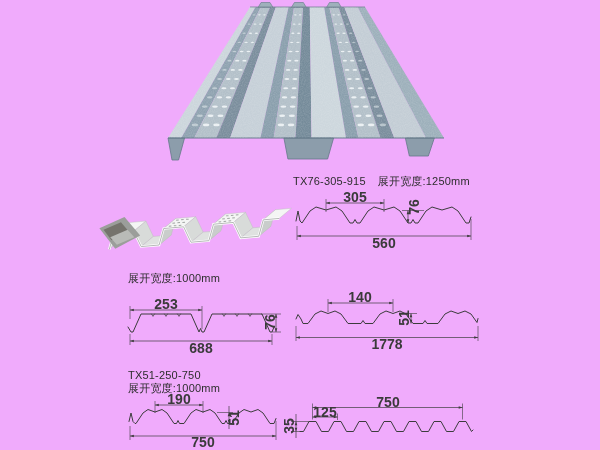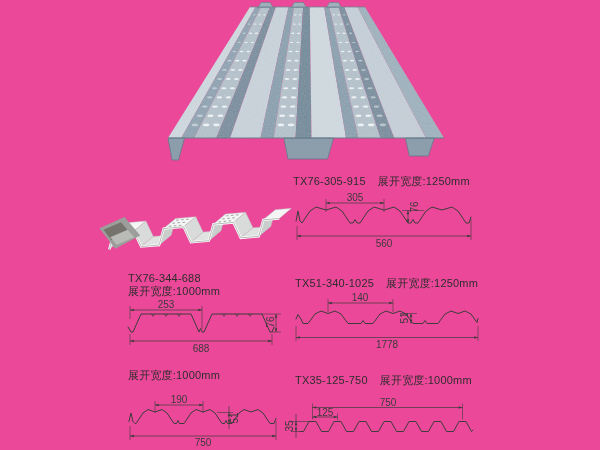--- a/index.html
+++ b/index.html
@@ -1,23 +1,23 @@
 <!DOCTYPE html>
 <html><head>
 <meta charset="utf-8">
 <style>
   html,body{margin:0;padding:0;background:#fff;}
-  #stage{position:relative;width:600px;height:450px;background:#ec4899;overflow:hidden;
+  #stage{position:relative;width:600px;height:450px;background:#f0abfc;overflow:hidden;
          font-family:"Liberation Sans","DejaVu Sans",sans-serif;}
   .photo{position:absolute;}
   .title{position:absolute;font-size:11px;color:#2d2d2d;white-space:nowrap;letter-spacing:.2px;}
   .title .u{margin-left:12px;}
   .title.stacked span{display:block;margin-left:0;line-height:13px;}
-  .dim{position:absolute;font-size:10px;color:#3a3a3a;white-space:nowrap;
-       transform:translate(-50%,-50%);}
+  .dim{position:absolute;font-size:14px;color:#3a3a3a;white-space:nowrap;
+       transform:translate(-50%,-50%);font-weight:bold;}
   .dim.rot{transform:translate(-50%,-50%) rotate(-90deg);}
   svg{position:absolute;left:0;top:0;}
 </style>
 </head>
 <body>
 
 <div id="stage">
 
   <svg id="photoMain" class="photo" style="left:158px;top:0px" width="300" height="168" viewBox="0 0 300 168">
       <polygon points="92,7 97.52,7 23.248,138 10,138" fill="#ccd6dc"></polygon>
@@ -282,31 +282,25 @@
       <line x1="291" y1="431.5" x2="302" y2="431.5" stroke="#3c3c3c" stroke-width="0.6"></line>
       <line x1="296" y1="414" x2="296" y2="438" stroke="#3c3c3c" stroke-width="0.7"></line>
       <polygon points="296,421.5 294.7,425.3 297.3,425.3" fill="#3c3c3c"></polygon>
       <polygon points="296,431.5 294.7,427.7 297.3,427.7" fill="#3c3c3c"></polygon>
     </svg>
 
   <div class="title" style="left:293px;top:174px">
     <span>TX76-305-915</span><span class="u">展开宽度:1250mm</span>
   </div>
   <div class="title stacked" style="left:128px;top:272px">
-    <span>TX76-344-688</span>
       <span class="u">展开宽度:1000mm</span>
   </div>
-  <div class="title" style="left:295px;top:276px">
-    <span>TX51-340-1025</span><span class="u">展开宽度:1250mm</span>
-  </div>
   <div class="title stacked" style="left:128px;top:369px">
+    <span>TX51-250-750</span>
       <span class="u">展开宽度:1000mm</span>
-  </div>
-  <div class="title" style="left:295px;top:373px">
-    <span>TX35-125-750</span><span class="u">展开宽度:1000mm</span>
   </div>
 
   <span class="dim" style="left:355px;top:197px">305</span>
   <span class="dim rot" style="left:414px;top:207px">76</span>
   <span class="dim" style="left:384px;top:243px">560</span>
 
   <span class="dim" style="left:166px;top:304px">253</span>
   <span class="dim rot" style="left:270px;top:322px">76</span>
   <span class="dim" style="left:201px;top:348px">688</span>
 

